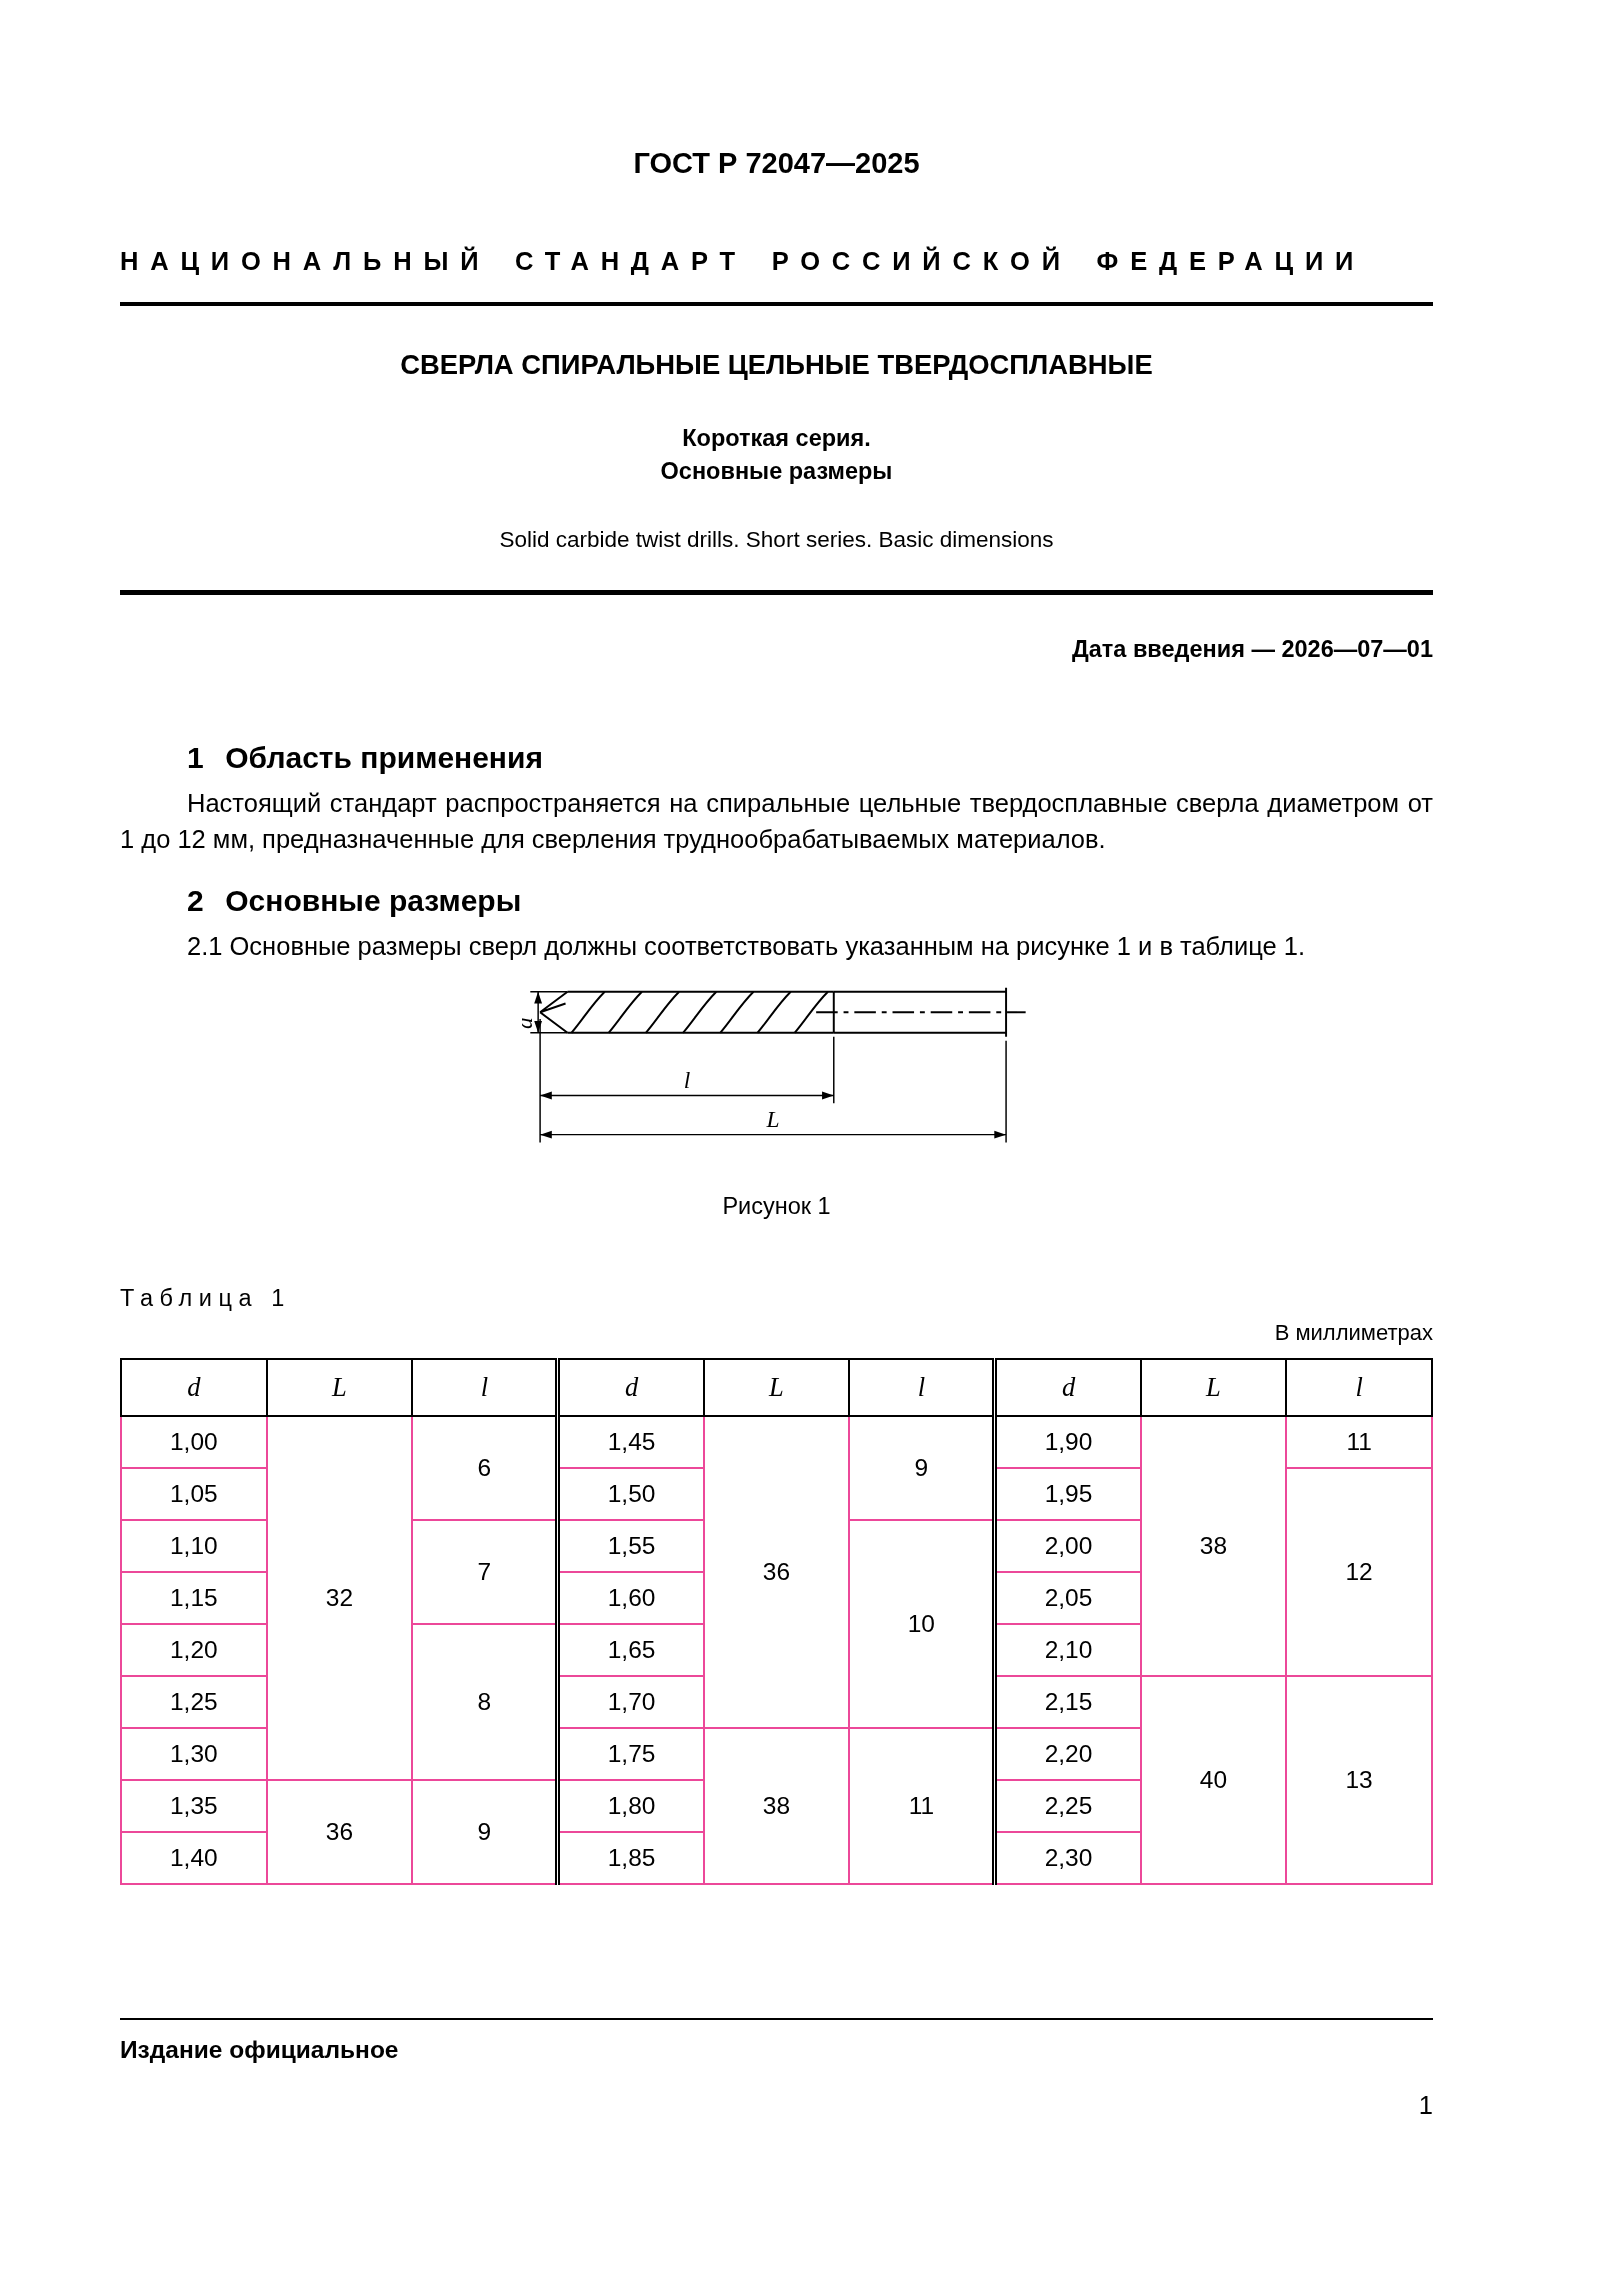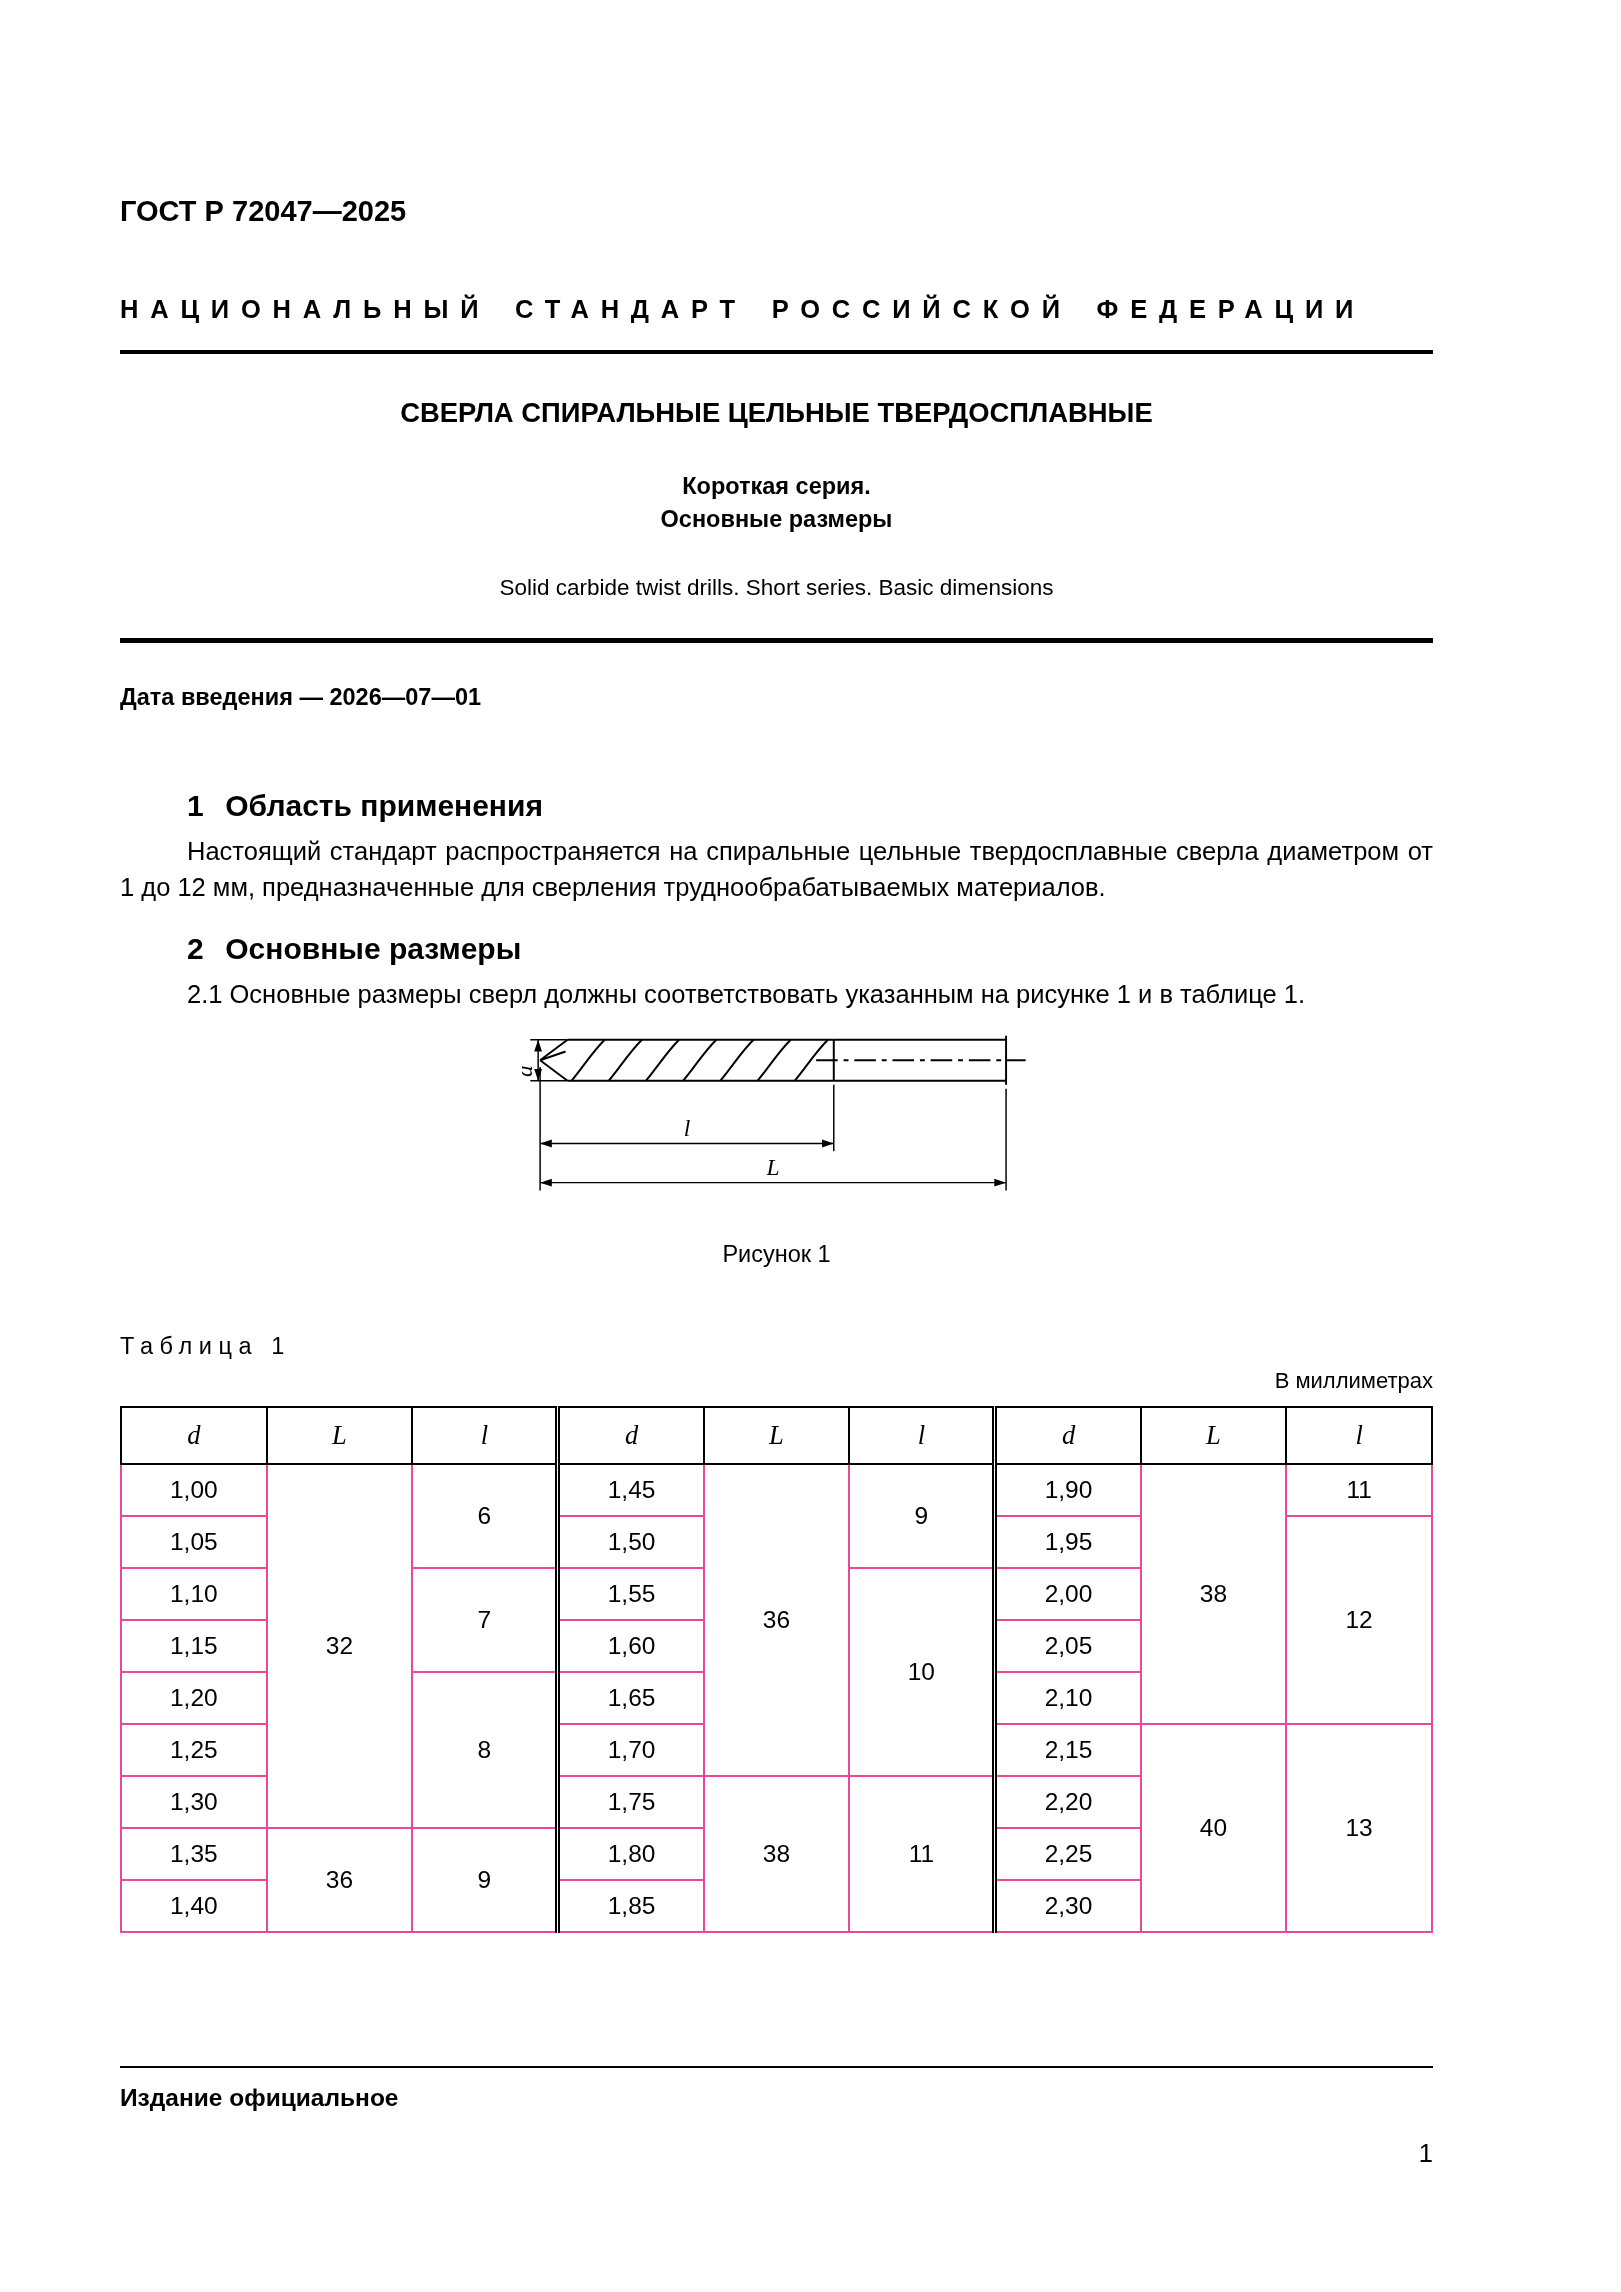--- a/index.html
+++ b/index.html
@@ -2,31 +2,31 @@
 <html><head>
 <meta charset="utf-8">
 <title>ГОСТ Р 72047—2025</title>
 <style>
   html,body { margin:0; padding:0; background:#fff; }
   .page {
     position:relative; width:1621px; height:2293px; box-sizing:border-box;
     padding:147px 188px 0 120px; overflow:hidden;
     font-family:"Liberation Sans", sans-serif; color:#000; background:#fff;
   }
-  .doc-code { text-align:left; font-weight:bold; font-size:29px;margin-top:48px; }
+  .doc-code { text-align:center; font-weight:bold; font-size:29px; }
   .nat-std {
     margin-top:67px; font-weight:bold; font-size:25.5px;
     letter-spacing:11.8px; word-spacing:5.9px; white-space:nowrap;
   }
   .rule-thick { height:4.9px; background:#000; border:0; margin:25.5px 0 0 0; }
   .rule-thick2 { margin-top:37px; }
   .doc-title { margin-top:43px; text-align:center; font-weight:bold; font-size:27.4px; }
   .doc-subtitle { margin-top:41px; text-align:center; font-weight:bold; font-size:23.5px; line-height:33px; }
   .doc-title-en { margin-top:39px; text-align:center; font-size:22.5px; }
-  .date-line { margin-top:41px; font-weight:bold; font-size:23.5px; }
+  .date-line { margin-top:41px; text-align:right; font-weight:bold; font-size:23.5px; }
   .sec-heading { margin-top:78px; padding-left:67px; font-weight:bold; font-size:30px; }
   .sec-heading .num { margin-right:21.6px; }
   .sec-heading2 { margin-top:27px; }
   .para {
     margin-top:10px; font-size:25.5px; line-height:36px;
     text-indent:67px; text-align:justify;
   }
   .figure-wrap { margin-top:13.7px; text-align:center; }
   .fig-caption { margin-top:25.5px; text-align:center; font-size:23.5px; }
   .table-label { margin-top:65px; font-size:23.5px; letter-spacing:0.28em; }

